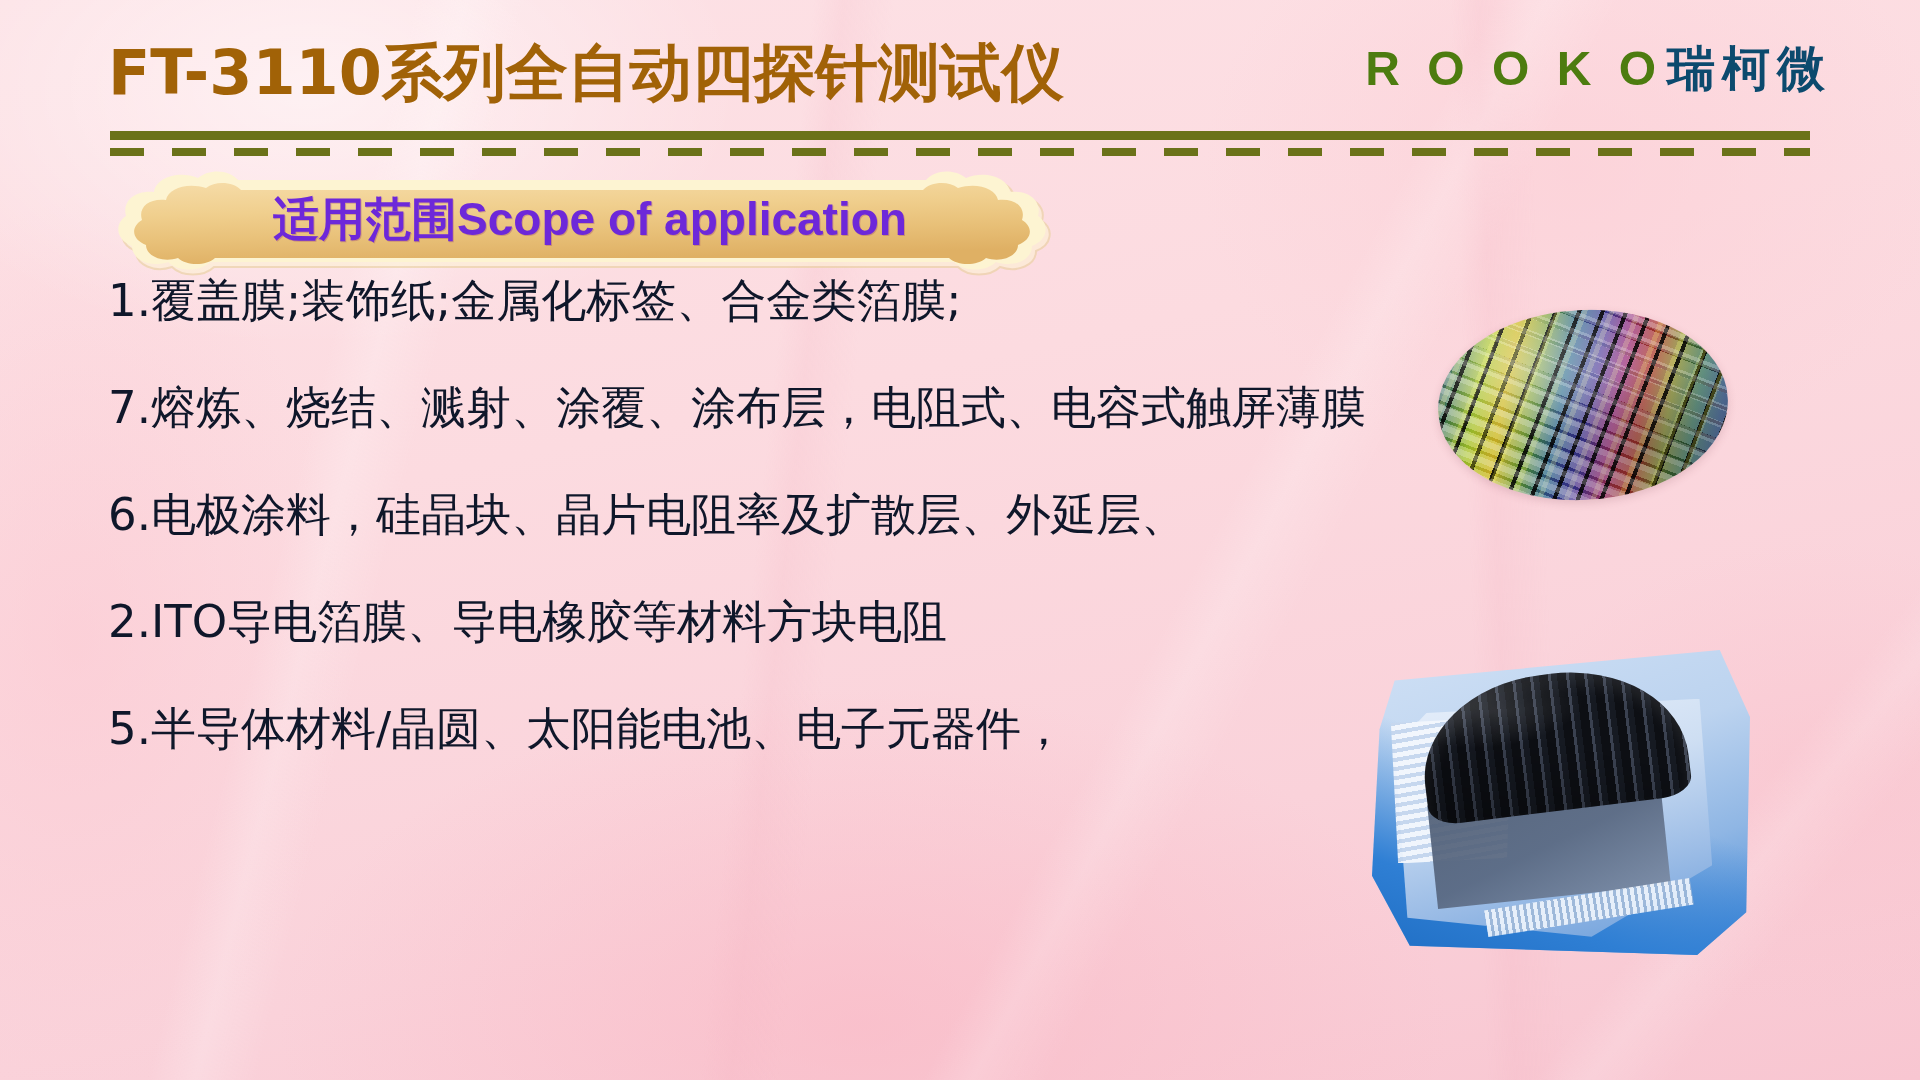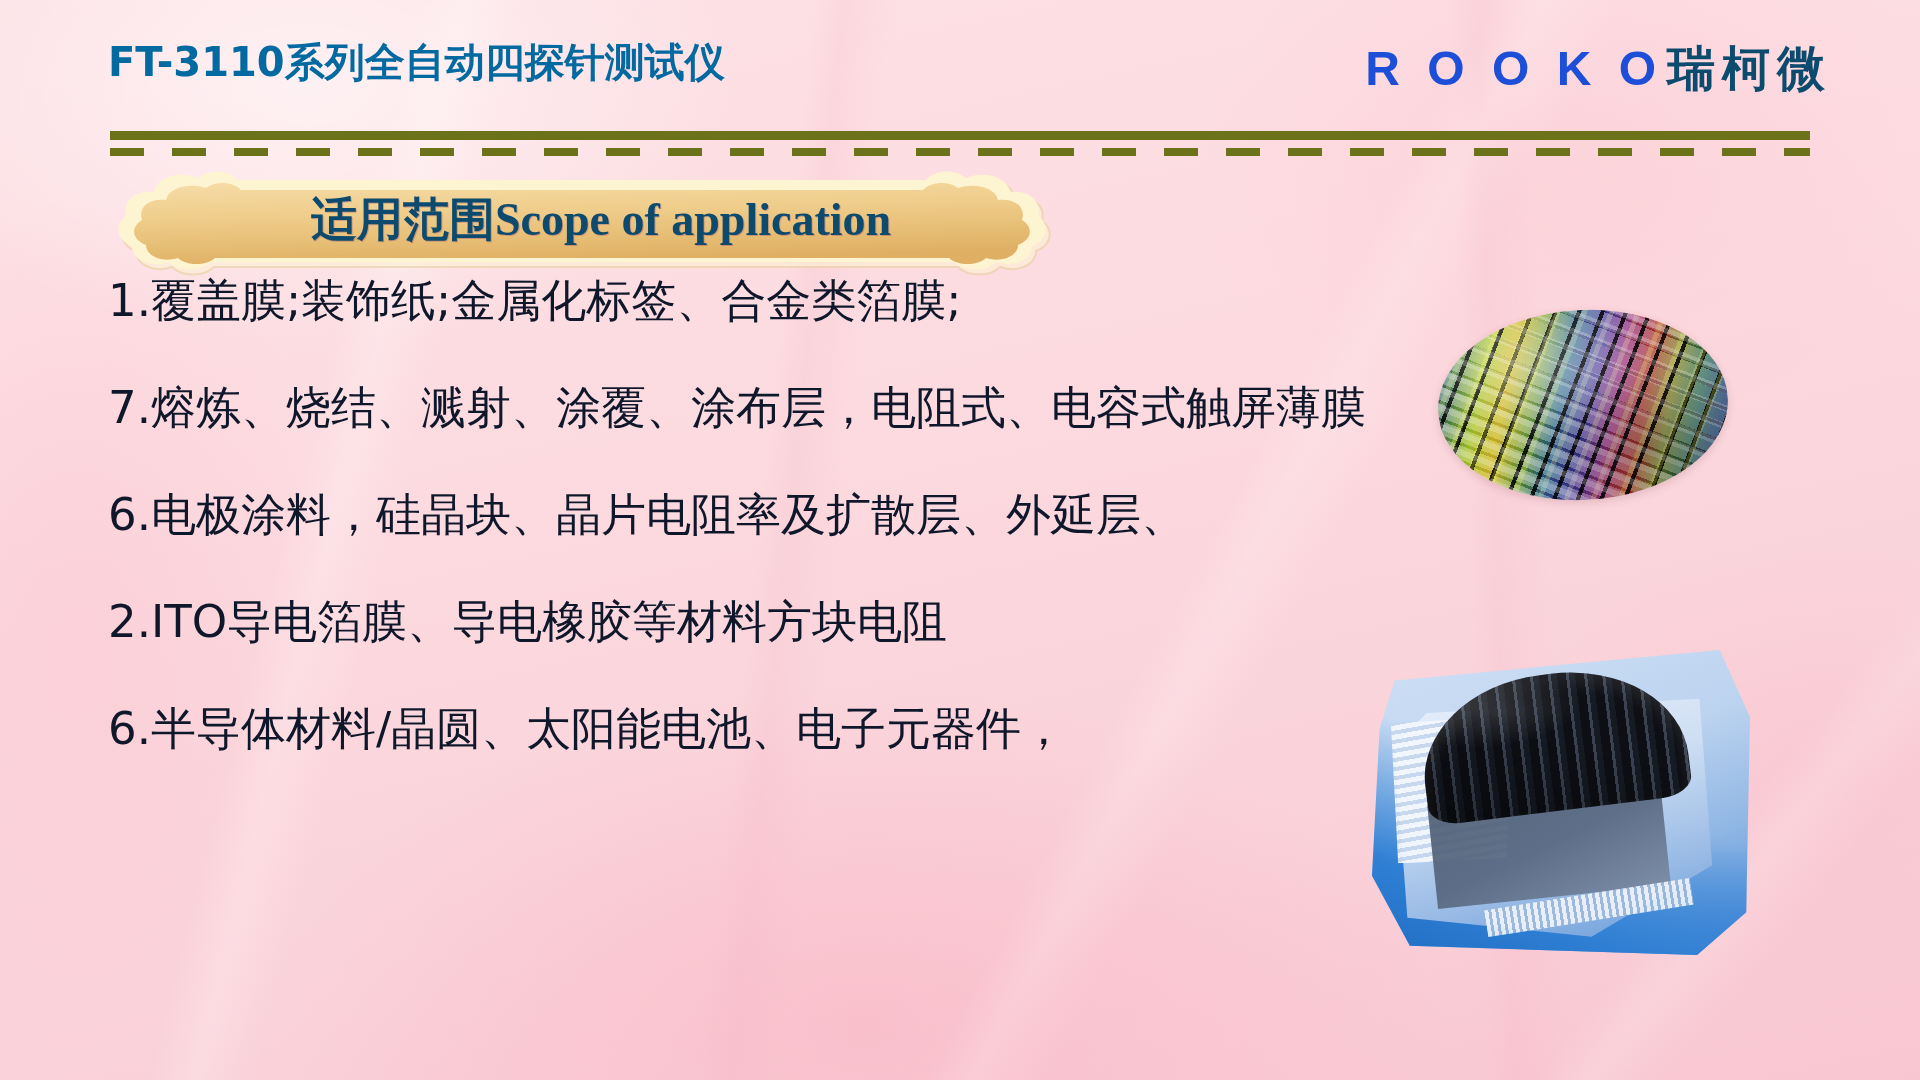--- a/index.html
+++ b/index.html
@@ -45,42 +45,42 @@
       linear-gradient(118deg, rgba(255,255,255,0) 60%, rgba(255,255,255,.45) 62%, rgba(255,255,255,0) 65%),
       linear-gradient(88deg,  rgba(242,172,188,0) 76%, rgba(242,172,188,.40) 77.4%, rgba(242,172,188,0) 80%),
       linear-gradient(128deg, rgba(255,255,255,0) 86%, rgba(255,255,255,.40) 88%, rgba(255,255,255,0) 91%);
   }
 
   
   .title {
     position: absolute;
     left: 108px;
     top: 42px;
-    font-size: 40px;
+    font-size: 62px;
     font-weight: bold;
-    color: #0369a1;
+    color: #a16207;
     letter-spacing: 0px;
     white-space: nowrap;
     line-height: 1;
     font-family: "DejaVu Sans", "Liberation Sans", sans-serif;
   }
 
   .logo {
     position: absolute;
     right: 88px;
     top: 44px;
     display: flex;
     align-items: baseline;
     white-space: nowrap;
     line-height: 1;
   }
   .logo-en {
     font-size: 48px;
     font-weight: bold;
-    color: #1d4ed8;
+    color: #4d7c0f;
     letter-spacing: 7px;
     font-family: "Liberation Sans", sans-serif;
   }
   .logo-cn {
     font-size: 48px;
     font-weight: bold;
     color: #0c4a6e;
     letter-spacing: 7px;
     margin-left: 4px;
     font-family: "DejaVu Sans", sans-serif;
@@ -110,35 +110,35 @@
   .banner {
     position: absolute;
     left: 112px;
     top: 172px;
     width: 940px;
     height: 96px;
   }
   .banner svg { display: block; width: 100%; height: 100%; overflow: visible; }
   .banner-label {
     position: absolute;
-    left: 11px;
+    left: 0;
     top: 0;
     width: 940px;
     height: 96px;
     display: flex;
     align-items: center;
     justify-content: center;
     padding-left: 16px;
     box-sizing: border-box;
     font-size: 46px;
     font-weight: bold;
-    color: #0c4a6e;
+    color: #6d28d9;
     white-space: nowrap;
     letter-spacing: 0px;
-    font-family: Liberation Serif, serif;
+    font-family: Liberation Sans, sans-serif;
     text-shadow: 1px 1px 0 rgba(120,20,110,.25);
   }
 
   
   .list {
     position: absolute;
     left: 108px;
     top: 278px;
     width: 1290px;
   }
@@ -366,21 +366,21 @@
       </g>
     </svg>
     <div class="banner-label">适用范围Scope of application</div>
   </div>
 
   <div class="list">
     <div class="list-item">1.覆盖膜;装饰纸;金属化标签、合金类箔膜;</div>
     <div class="list-item">7.熔炼、烧结、溅射、涂覆、涂布层，电阻式、电容式触屏薄膜</div>
     <div class="list-item">6.电极涂料，硅晶块、晶片电阻率及扩散层、外延层、</div>
     <div class="list-item">2.ITO导电箔膜、导电橡胶等材料方块电阻</div>
-    <div class="list-item">6.半导体材料/晶圆、太阳能电池、电子元器件，</div>
+    <div class="list-item">5.半导体材料/晶圆、太阳能电池、电子元器件，</div>
   </div>
 
   <div class="photo-wafer">
     <div class="disc"></div>
     <div class="dies"></div>
     <div class="gloss"></div>
   </div>
 
   <div class="photo-cassette">
     <div class="cass-bg"></div>

